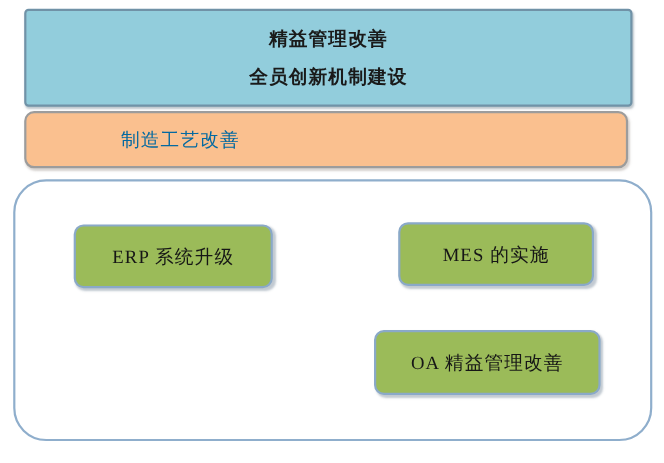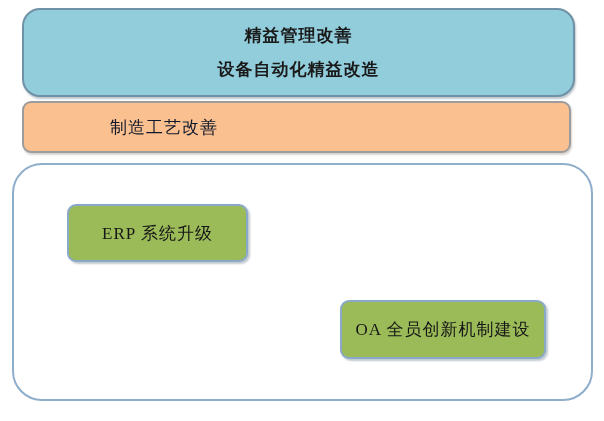--- a/index.html
+++ b/index.html
@@ -18,21 +18,21 @@
 
   
   .header-box {
     position: absolute;
     left: 22px;
     top: 8px;
     width: 549px;
     height: 85px;
     background: #92CDDC;
     border: 2px solid #7092A7;
-    border-radius: 18px;
+    border-radius: 4px;
     box-shadow: 1px 2px 2px rgba(110,130,145,0.45);
     display: flex;
     flex-direction: column;
     align-items: center;
     justify-content: center;
     gap: 17px;
   }
   .header-line {
     font-size: 17px;
     font-weight: bold;
@@ -54,21 +54,21 @@
     box-shadow: 1px 2px 2px rgba(140,130,120,0.35);
     display: flex;
     align-items: center;
     justify-content: space-between;
     padding: 0 45px 0 86px;
     box-sizing: border-box;
   }
   .band-label {
     font-family: "Liberation Serif", "DejaVu Serif", serif;
     font-size: 17px;
-    color: #0f172a;
+    color: #0369a1;
     letter-spacing: 1px;
     white-space: nowrap;
   }
 
   
   .it-container {
     position: absolute;
     left: 12px;
     top: 163px;
     width: 581px;
@@ -103,29 +103,32 @@
   .box-pdm { left: 53px;  top: 137px; width: 184px; height: 57px; }
   .box-oa  { left: 326px; top: 135px; width: 206px; height: 59px; }
 </style>
 </head>
 <body>
 
 <div class="canvas">
 
   <div class="header-box">
     <div class="header-line">精益管理改善</div>
-    <div class="header-line">设备自动化精益改造</div>
+    <div class="header-line">全员创新机制建设</div>
   </div>
 
   <div class="band-box">
     <span class="band-label">制造工艺改善</span>
   </div>
 
   <div class="it-container">
     <div class="green-box box-erp">
       <span class="green-label">ERP 系统升级</span>
     </div>
+    <div class="green-box box-mes">
+      <span class="green-label">MES 的实施</span>
+    </div>
     <div class="green-box box-oa">
-      <span class="green-label">OA 全员创新机制建设</span>
+      <span class="green-label">OA 精益管理改善</span>
     </div>
   </div>
 
 </div>
 
 </body></html>

